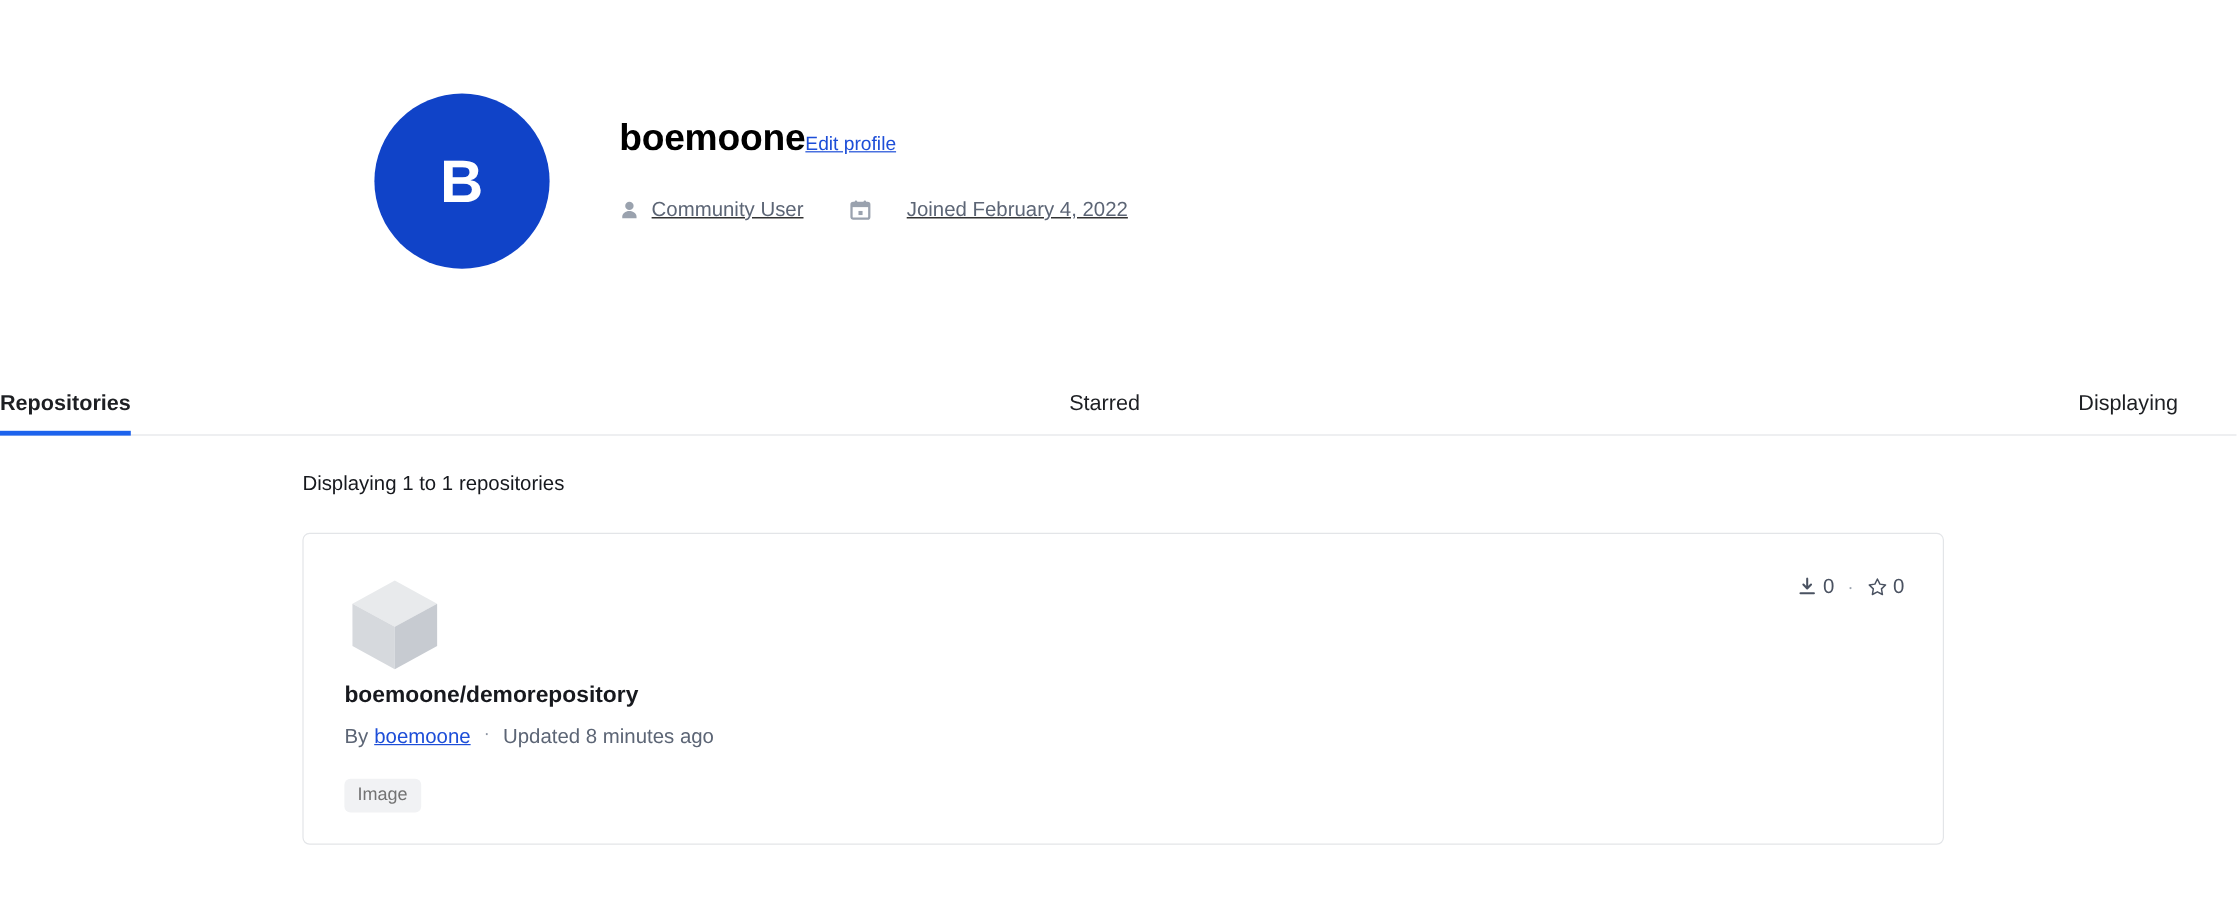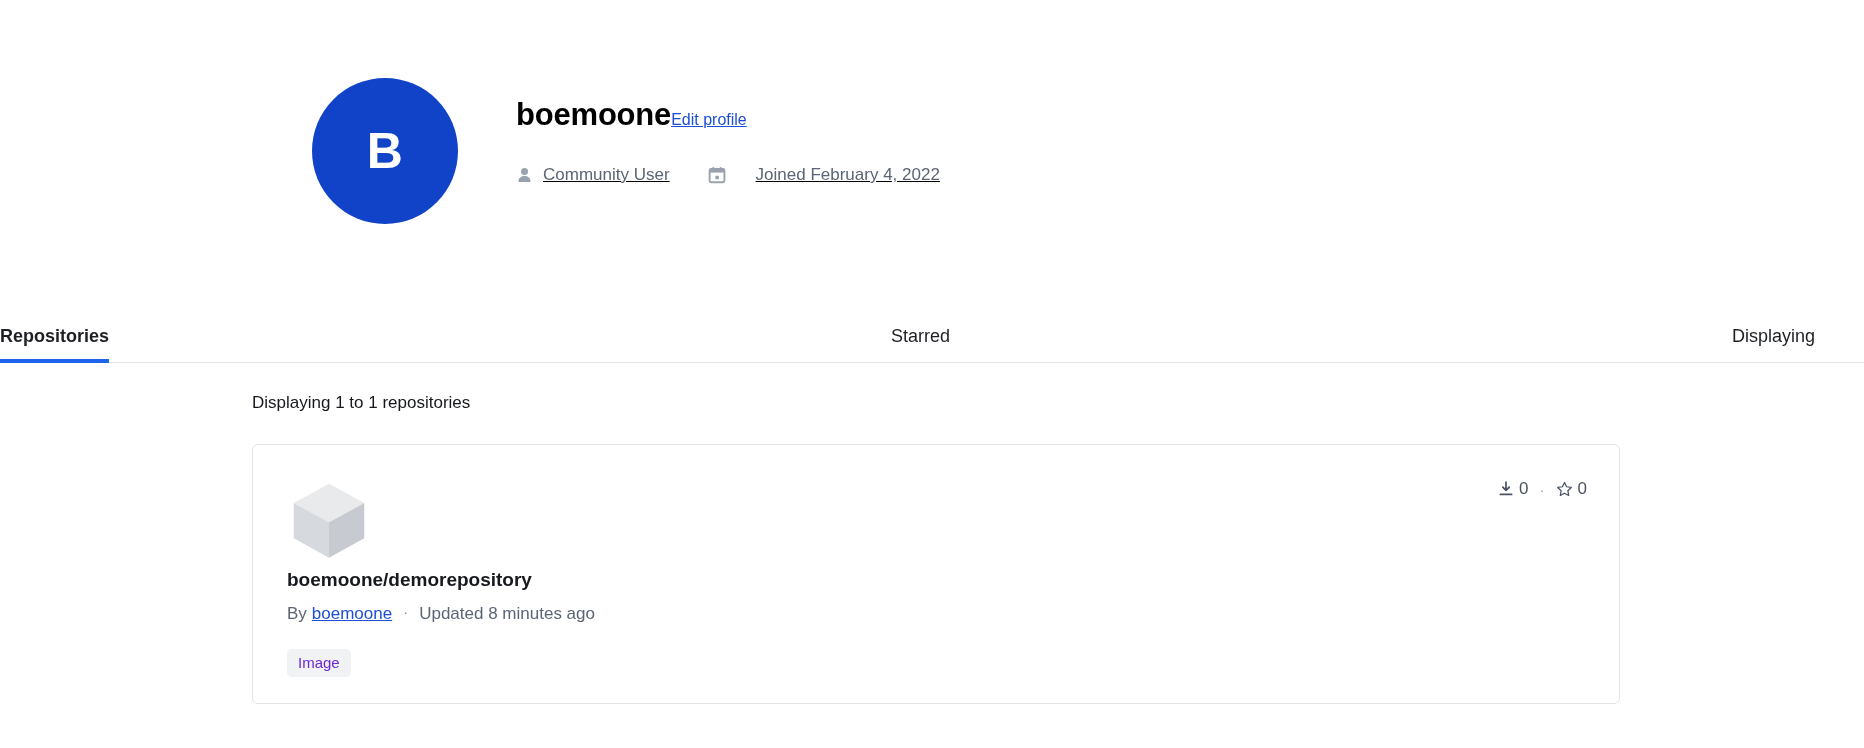--- a/index.html
+++ b/index.html
@@ -194,21 +194,21 @@
     color: #8b93a1;
     font-size: 15px;
     line-height: 1;
   }
 
   .badges { margin-top: 25px; }
 
   .badge {
     display: inline-block;
     background: #f1f2f4;
-    color: #6d28d9;
+    color: #737373;
     font-size: 15px;
     border-radius: 5px;
     padding: 5px 11px 6px;
   }
 
   .repo-stats {
     position: absolute;
     top: 34px;
     right: 32px;
     display: flex;

